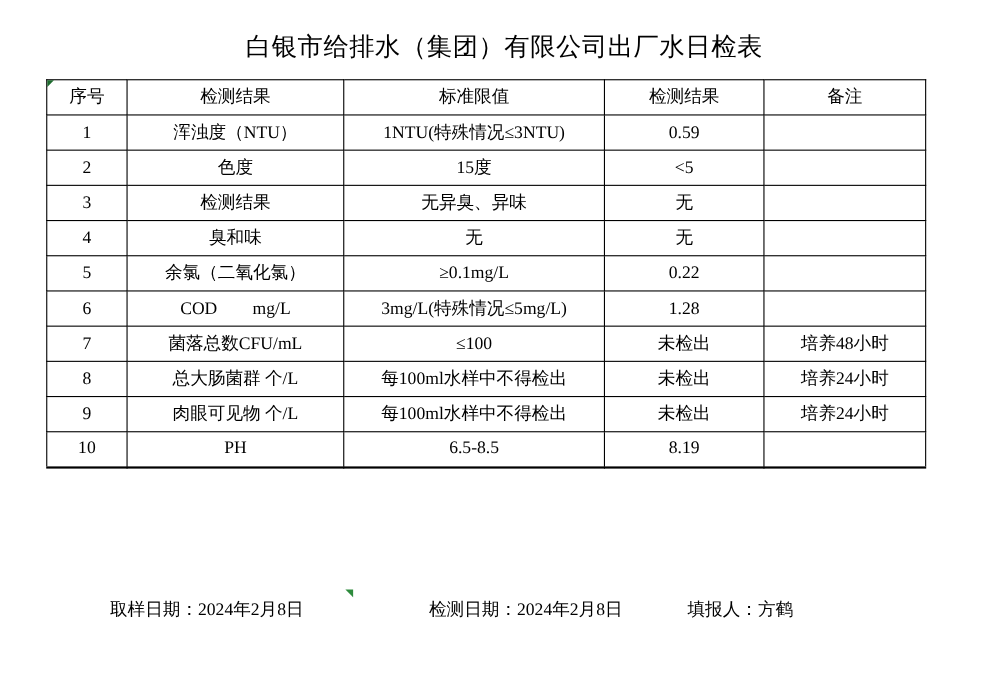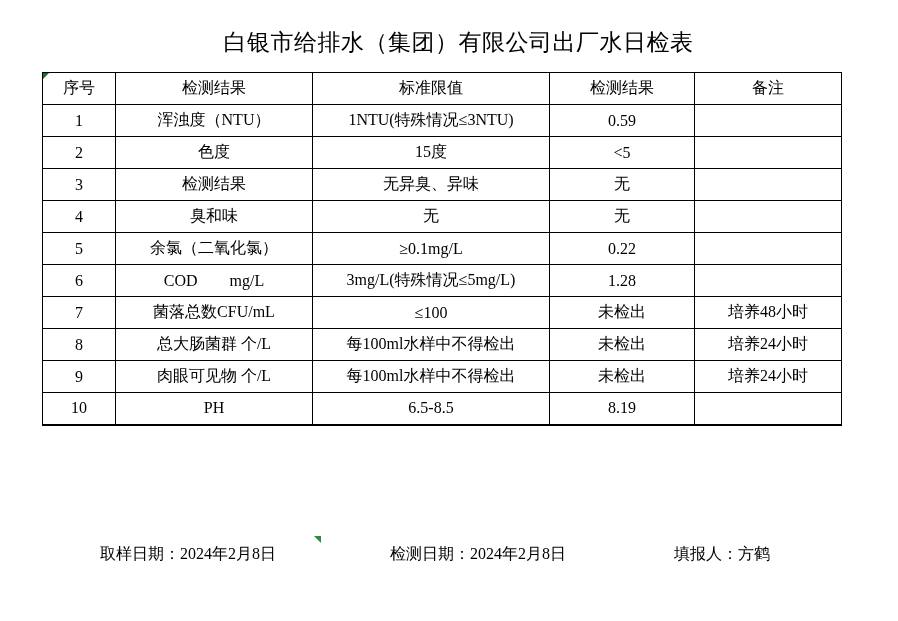--- a/index.html
+++ b/index.html
@@ -60,21 +60,21 @@
   }
 
   .footer {
     position: absolute;
     left: 0; top: 544px; width: 898px; height: 22px;
     font-size: 16px;
   }
   .footer span { position: absolute; white-space: pre; }
   .footer .sampling { left: 100px; }
   .footer .testing  { left: 390px; }
-  .footer .reporter { left: 674px; }
+  .footer .reporter { left: 625px; }
 </style>
 </head>
 <body>
 
 <div class="page">
 
   <div class="title">白银市给排水（集团）有限公司出厂水日检表</div>
 
   <div class="table-wrap">
     <table class="inspection">

